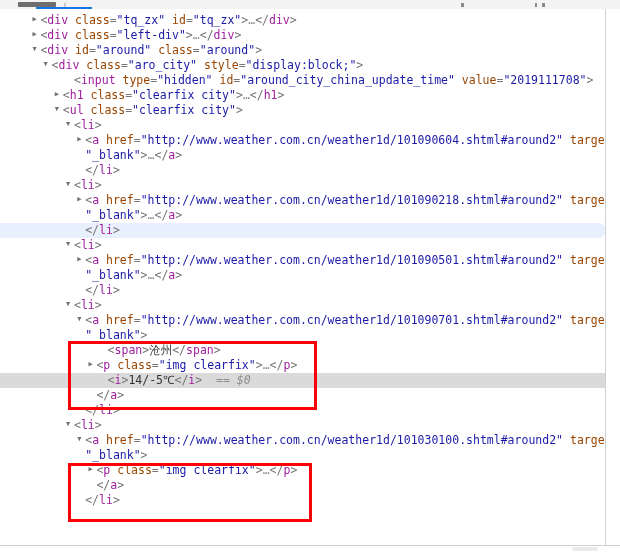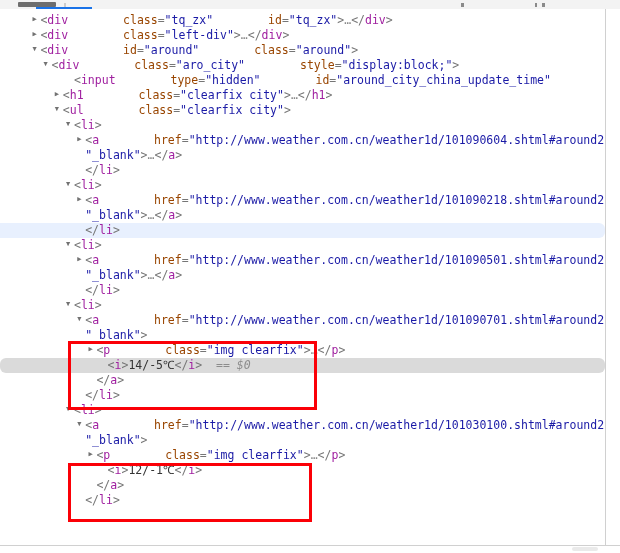--- a/index.html
+++ b/index.html
@@ -108,42 +108,42 @@
   }
   .row {
     position: relative;
     height: 15px;
     line-height: 15px;
     font-size: 11.5px;
     white-space: pre;
     color: #5c5c5c;
   }
   .row.hover    { background: #e8f0fe; border-radius: 0 6px 6px 0; }
-  .row.selected { background: #dadada; border-radius: 6px; }
+  .row.selected { background: #dadada; }
 
   .ind { display: inline-block; }
 
   
   .tri {
     display: inline-block;
     width: 8px;
     color: #727272;
     font-size: 7px;
     vertical-align: middle;
     position: relative;
     top: -1px;
   }
   .tri.closed::before { content: "\25B6"; }
   .tri.open::before   { content: "\25BC"; }
   .tri.none::before   { content: ""; }
 
   
   .pn  { color: #767676; }              
   .tag { color: #a020a0; }              
-  .at  { color: #994500; margin-left: 48px; }              
+  .at  { color: #994500; }              
   .av  { color: #1a1aa6; }              
   .lnk { color: #1a1aa6; }
   .txt { color: #333333; }              
   .ell { color: #8a8a8a; }              
   .sel { color: #8c8c8c; font-style: italic; }  
 
   
   .redbox {
     position: absolute;
     border: 3px solid #fb0007;
@@ -181,29 +181,29 @@
       <div class="row"><span class="ind" style="width: 77.2px;"></span><span class="tri closed"></span><span class="pn">&lt;</span><span class="tag">a</span><span class="pn"> </span><span class="at">href</span><span class="pn">=</span><span class="av">"</span><span class="lnk">http://www.weather.com.cn/weather1d/101090218.shtml#around2</span><span class="av">"</span><span class="pn"> </span><span class="at">target</span></div>
       <div class="row"><span class="ind" style="width: 77.2px;"></span><span class="tri none"></span><span class="av">"_blank"</span><span class="pn">&gt;</span><span class="ell">…</span><span class="pn">&lt;/</span><span class="tag">a</span><span class="pn">&gt;</span></div>
       <div class="row hover"><span class="ind" style="width: 77.2px;"></span><span class="tri none"></span><span class="pn">&lt;/</span><span class="tag">li</span><span class="pn">&gt;</span></div>
       <div class="row"><span class="ind" style="width: 66px;"></span><span class="tri open"></span><span class="pn">&lt;</span><span class="tag">li</span><span class="pn">&gt;</span></div>
       <div class="row"><span class="ind" style="width: 77.2px;"></span><span class="tri closed"></span><span class="pn">&lt;</span><span class="tag">a</span><span class="pn"> </span><span class="at">href</span><span class="pn">=</span><span class="av">"</span><span class="lnk">http://www.weather.com.cn/weather1d/101090501.shtml#around2</span><span class="av">"</span><span class="pn"> </span><span class="at">target</span></div>
       <div class="row"><span class="ind" style="width: 77.2px;"></span><span class="tri none"></span><span class="av">"_blank"</span><span class="pn">&gt;</span><span class="ell">…</span><span class="pn">&lt;/</span><span class="tag">a</span><span class="pn">&gt;</span></div>
       <div class="row"><span class="ind" style="width: 77.2px;"></span><span class="tri none"></span><span class="pn">&lt;/</span><span class="tag">li</span><span class="pn">&gt;</span></div>
       <div class="row"><span class="ind" style="width: 66px;"></span><span class="tri open"></span><span class="pn">&lt;</span><span class="tag">li</span><span class="pn">&gt;</span></div>
       <div class="row"><span class="ind" style="width: 77.2px;"></span><span class="tri open"></span><span class="pn">&lt;</span><span class="tag">a</span><span class="pn"> </span><span class="at">href</span><span class="pn">=</span><span class="av">"</span><span class="lnk">http://www.weather.com.cn/weather1d/101090701.shtml#around2</span><span class="av">"</span><span class="pn"> </span><span class="at">target</span></div>
       <div class="row"><span class="ind" style="width: 77.2px;"></span><span class="tri none"></span><span class="av">"_blank"</span><span class="pn">&gt;</span></div>
+      <div class="row"><span class="ind" style="width: 99.6px;"></span><span class="tri none"></span><span class="pn">&lt;</span><span class="tag">span</span><span class="pn">&gt;</span><span class="txt">沧州</span><span class="pn">&lt;/</span><span class="tag">span</span><span class="pn">&gt;</span></div>
       <div class="row"><span class="ind" style="width: 88.4px;"></span><span class="tri closed"></span><span class="pn">&lt;</span><span class="tag">p</span><span class="pn"> </span><span class="at">class</span><span class="pn">=</span><span class="av">"img clearfix"</span><span class="pn">&gt;</span><span class="ell">…</span><span class="pn">&lt;/</span><span class="tag">p</span><span class="pn">&gt;</span></div>
       <div class="row selected"><span class="ind" style="width: 99.6px;"></span><span class="tri none"></span><span class="pn">&lt;</span><span class="tag">i</span><span class="pn">&gt;</span><span class="txt">14/-5℃</span><span class="pn">&lt;/</span><span class="tag">i</span><span class="pn">&gt;</span><span class="sel">  == $0</span></div>
       <div class="row"><span class="ind" style="width: 88.4px;"></span><span class="tri none"></span><span class="pn">&lt;/</span><span class="tag">a</span><span class="pn">&gt;</span></div>
       <div class="row"><span class="ind" style="width: 77.2px;"></span><span class="tri none"></span><span class="pn">&lt;/</span><span class="tag">li</span><span class="pn">&gt;</span></div>
       <div class="row"><span class="ind" style="width: 66px;"></span><span class="tri open"></span><span class="pn">&lt;</span><span class="tag">li</span><span class="pn">&gt;</span></div>
       <div class="row"><span class="ind" style="width: 77.2px;"></span><span class="tri open"></span><span class="pn">&lt;</span><span class="tag">a</span><span class="pn"> </span><span class="at">href</span><span class="pn">=</span><span class="av">"</span><span class="lnk">http://www.weather.com.cn/weather1d/101030100.shtml#around2</span><span class="av">"</span><span class="pn"> </span><span class="at">target</span></div>
       <div class="row"><span class="ind" style="width: 77.2px;"></span><span class="tri none"></span><span class="av">"_blank"</span><span class="pn">&gt;</span></div>
       <div class="row"><span class="ind" style="width: 88.4px;"></span><span class="tri closed"></span><span class="pn">&lt;</span><span class="tag">p</span><span class="pn"> </span><span class="at">class</span><span class="pn">=</span><span class="av">"img clearfix"</span><span class="pn">&gt;</span><span class="ell">…</span><span class="pn">&lt;/</span><span class="tag">p</span><span class="pn">&gt;</span></div>
-      <div class="row"><span class="ind" style="width: 99.6px;"></span><span class="tri none"></span><span class="pn">&lt;</span><span class="tag">i</span><span class="pn">&gt;</span><span class="txt">12/-1℃</span><span class="pn">&lt;/</span><span class="tag">i</span><span class="pn">&gt;</span></div>
       <div class="row"><span class="ind" style="width: 88.4px;"></span><span class="tri none"></span><span class="pn">&lt;/</span><span class="tag">a</span><span class="pn">&gt;</span></div>
       <div class="row"><span class="ind" style="width: 77.2px;"></span><span class="tri none"></span><span class="pn">&lt;/</span><span class="tag">li</span><span class="pn">&gt;</span></div>
     </div>
 </div>
 <div class="panel-rest"></div>
 
 <div class="bottom-border"></div>
 <div class="bottom-fill"></div>
 <div class="hscroll-thumb"></div>
 

